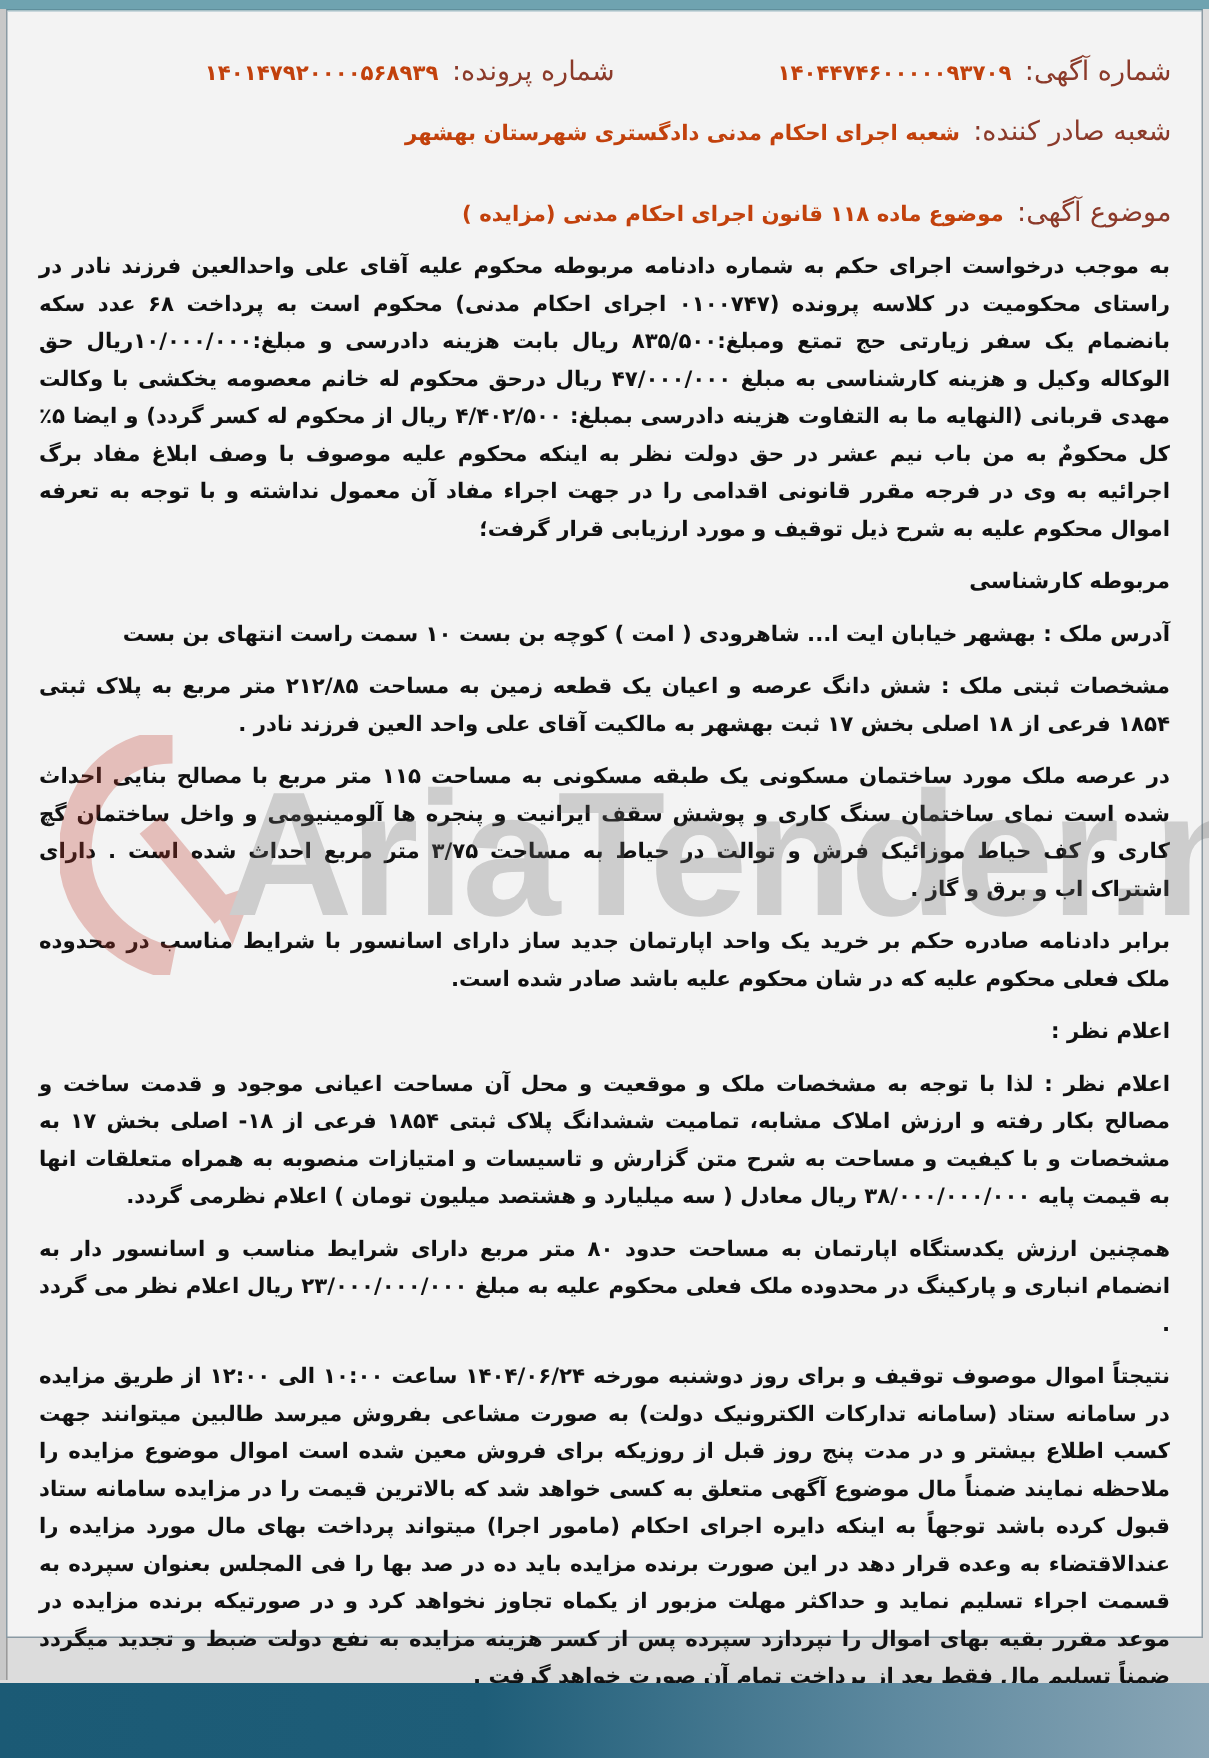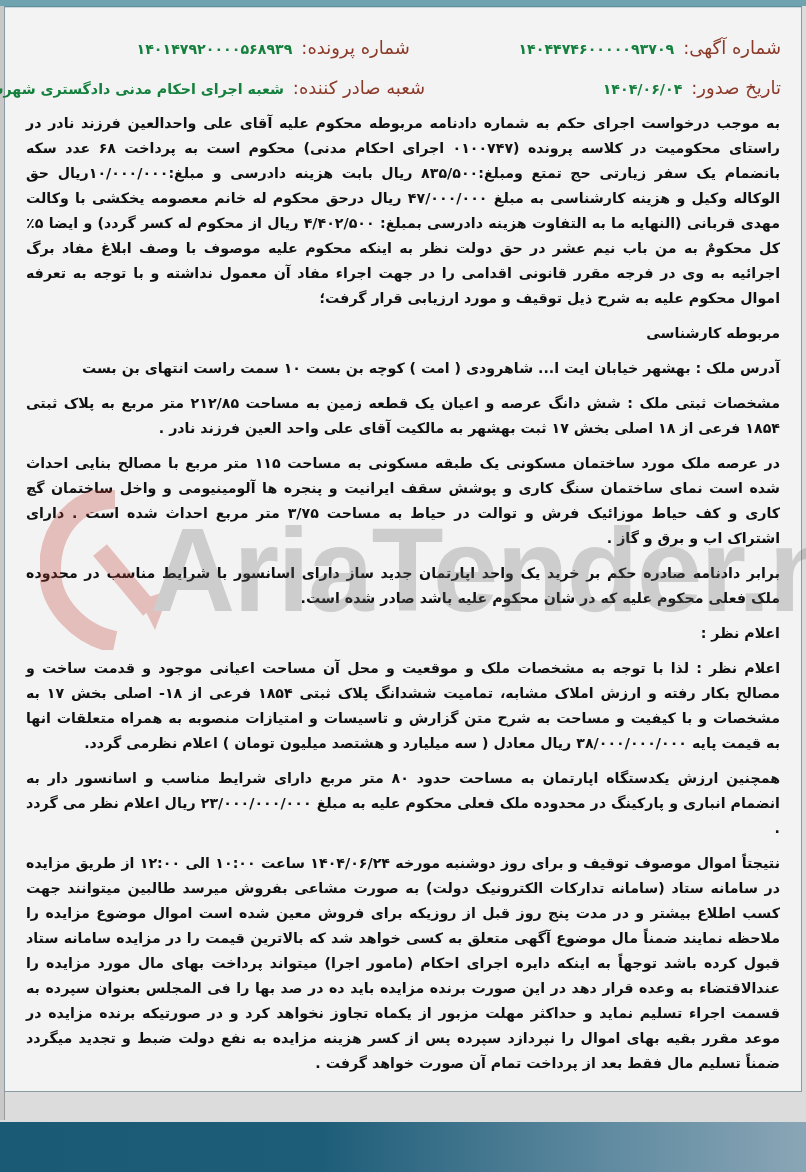--- a/index.html
+++ b/index.html
@@ -40,21 +40,21 @@
     display: flex; flex-direction: row; direction: rtl;
     height: 26px; line-height: 26px; margin-top: 0;
   }
   .meta-row.first { margin-top: 28px; }
   .meta-row.second { margin-top: 14px; }
   .meta-cell { width: 400px; white-space: nowrap; }
   .meta-cell.right { width: 386px; }
   .label {
     color: #8b3a2a; font-weight: normal; font-size: 18px;
   }
-  .value { color: #15803d; font-weight: bold; margin-right: 4px; }
+  .value { color: #c2410c; font-weight: bold; margin-right: 4px; }
   .subject-row { margin-top: 28px; line-height: 26px; white-space: nowrap; }
   .text-head-row { margin-top: 12px; line-height: 26px; white-space: nowrap; }
   .para { margin: 1px; text-align: justify; text-align-last: right; }
   .para-gap { margin-top: 10px; }
   .heading { margin-top: 10px; }
   .watermark {
     position: absolute; left: 40px; top: 490px; width: 500px; height: 160px;
     pointer-events: none; opacity: 0.28;
   }
   .wm-text {
@@ -78,30 +78,30 @@
         <span class="label">شماره آگهی:</span>
         <span class="value">۱۴۰۴۴۷۴۶۰۰۰۰۰۹۳۷۰۹</span>
       </div>
       <div class="meta-cell">
         <span class="label">شماره پرونده:</span>
         <span class="value">۱۴۰۱۴۷۹۲۰۰۰۰۵۶۸۹۳۹</span>
       </div>
     </div>
 
     <div class="meta-row second">
-      <div class="meta-cell right">
-        <span class="label">تاریخ صدور:</span>
-        <span class="value">۱۴۰۴/۰۶/۰۴</span>
-      </div>
       <div class="meta-cell">
         <span class="label">شعبه صادر کننده:</span>
         <span class="value">شعبه اجرای احکام مدنی دادگستری شهرستان بهشهر</span>
       </div>
     </div>
 
+    <div class="subject-row">
+      <span class="label">موضوع آگهی:</span>
+      <span class="value">موضوع ماده ۱۱۸ قانون اجرای احکام مدنی (مزایده )</span>
+    </div>
 
 
     <p class="para para-gap">به موجب درخواست اجرای حکم به شماره دادنامه مربوطه محکوم علیه آقای علی واحدالعین فرزند نادر در راستای محکومیت در کلاسه پرونده (۰۱۰۰۷۴۷ اجرای احکام مدنی) محکوم است به پرداخت ۶۸ عدد سکه بانضمام یک سفر زیارتی حج تمتع ومبلغ:۸۳۵/۵۰۰ ریال بابت هزینه دادرسی و مبلغ:۱۰/۰۰۰/۰۰۰ریال حق الوکاله وکیل و هزینه کارشناسی به مبلغ ۴۷/۰۰۰/۰۰۰ ریال درحق محکوم له خانم معصومه یخکشی با وکالت مهدی قربانی (النهایه ما به التفاوت هزینه دادرسی بمبلغ: ۴/۴۰۲/۵۰۰ ریال از محکوم له کسر گردد) و ایضا ۵٪ کل محکومٌ به من باب نیم عشر در حق دولت نظر به اینکه محکوم علیه موصوف با وصف ابلاغ مفاد برگ اجرائیه به وی در فرجه مقرر قانونی اقدامی را در جهت اجراء مفاد آن معمول نداشته و با توجه به تعرفه اموال محکوم علیه به شرح ذیل توقیف و مورد ارزیابی قرار گرفت؛</p>
     <p class="para heading">مربوطه کارشناسی</p>
     <p class="para para-gap">آدرس ملک : بهشهر خیابان ایت ا... شاهرودی ( امت ) کوچه بن بست ۱۰ سمت راست انتهای بن بست</p>
     <p class="para para-gap">مشخصات ثبتی ملک : شش دانگ عرصه و اعیان یک قطعه زمین به مساحت ۲۱۲/۸۵ متر مربع به پلاک ثبتی ۱۸۵۴ فرعی از ۱۸ اصلی بخش ۱۷ ثبت بهشهر  به مالکیت آقای علی واحد العین فرزند نادر .</p>
     <p class="para para-gap">در عرصه ملک مورد ساختمان مسکونی یک طبقه مسکونی به مساحت ۱۱۵ متر مربع  با مصالح بنایی احداث شده است نمای ساختمان سنگ کاری و پوشش سقف ایرانیت و پنجره ها آلومینیومی و واخل ساختمان گچ کاری و کف حیاط موزائیک فرش و توالت در حیاط به مساحت ۳/۷۵ متر مربع احداث شده است . دارای اشتراک اب و برق و گاز .</p>
     <p class="para para-gap">برابر دادنامه صادره حکم بر خرید یک واحد اپارتمان جدید ساز دارای اسانسور با شرایط مناسب در محدوده ملک فعلی محکوم علیه که در شان محکوم علیه باشد صادر شده است.</p>
     <p class="para heading">اعلام نظر :</p>
     <p class="para para-gap">اعلام نظر : لذا با توجه به مشخصات ملک و موقعیت و محل آن  مساحت اعیانی موجود و قدمت ساخت و مصالح بکار رفته و ارزش املاک مشابه، تمامیت ششدانگ پلاک ثبتی ۱۸۵۴ فرعی از ۱۸- اصلی  بخش ۱۷ به مشخصات و با کیفیت و مساحت به شرح متن گزارش و تاسیسات و امتیازات منصوبه به همراه متعلقات انها به قیمت پایه  ۳۸/۰۰۰/۰۰۰/۰۰۰  ریال معادل ( سه میلیارد و هشتصد میلیون تومان ) اعلام نظرمی گردد.</p>

